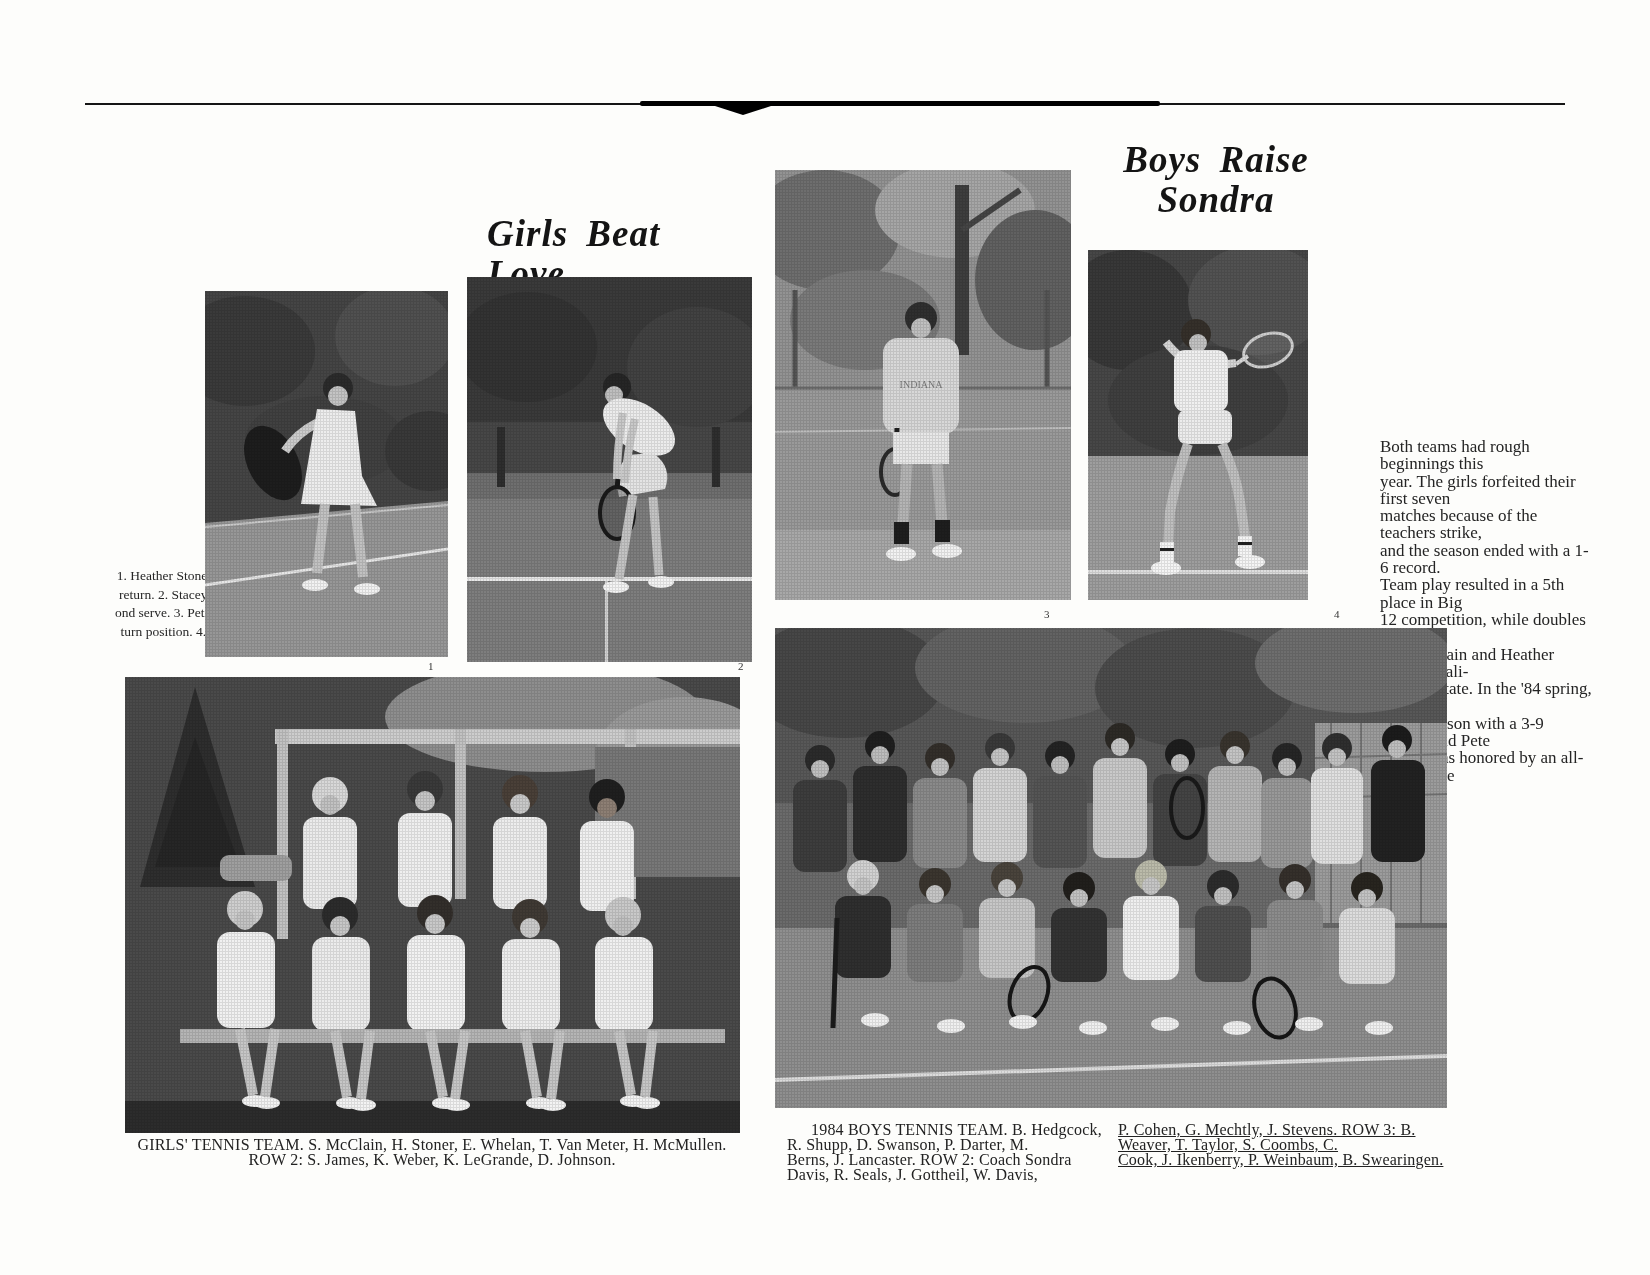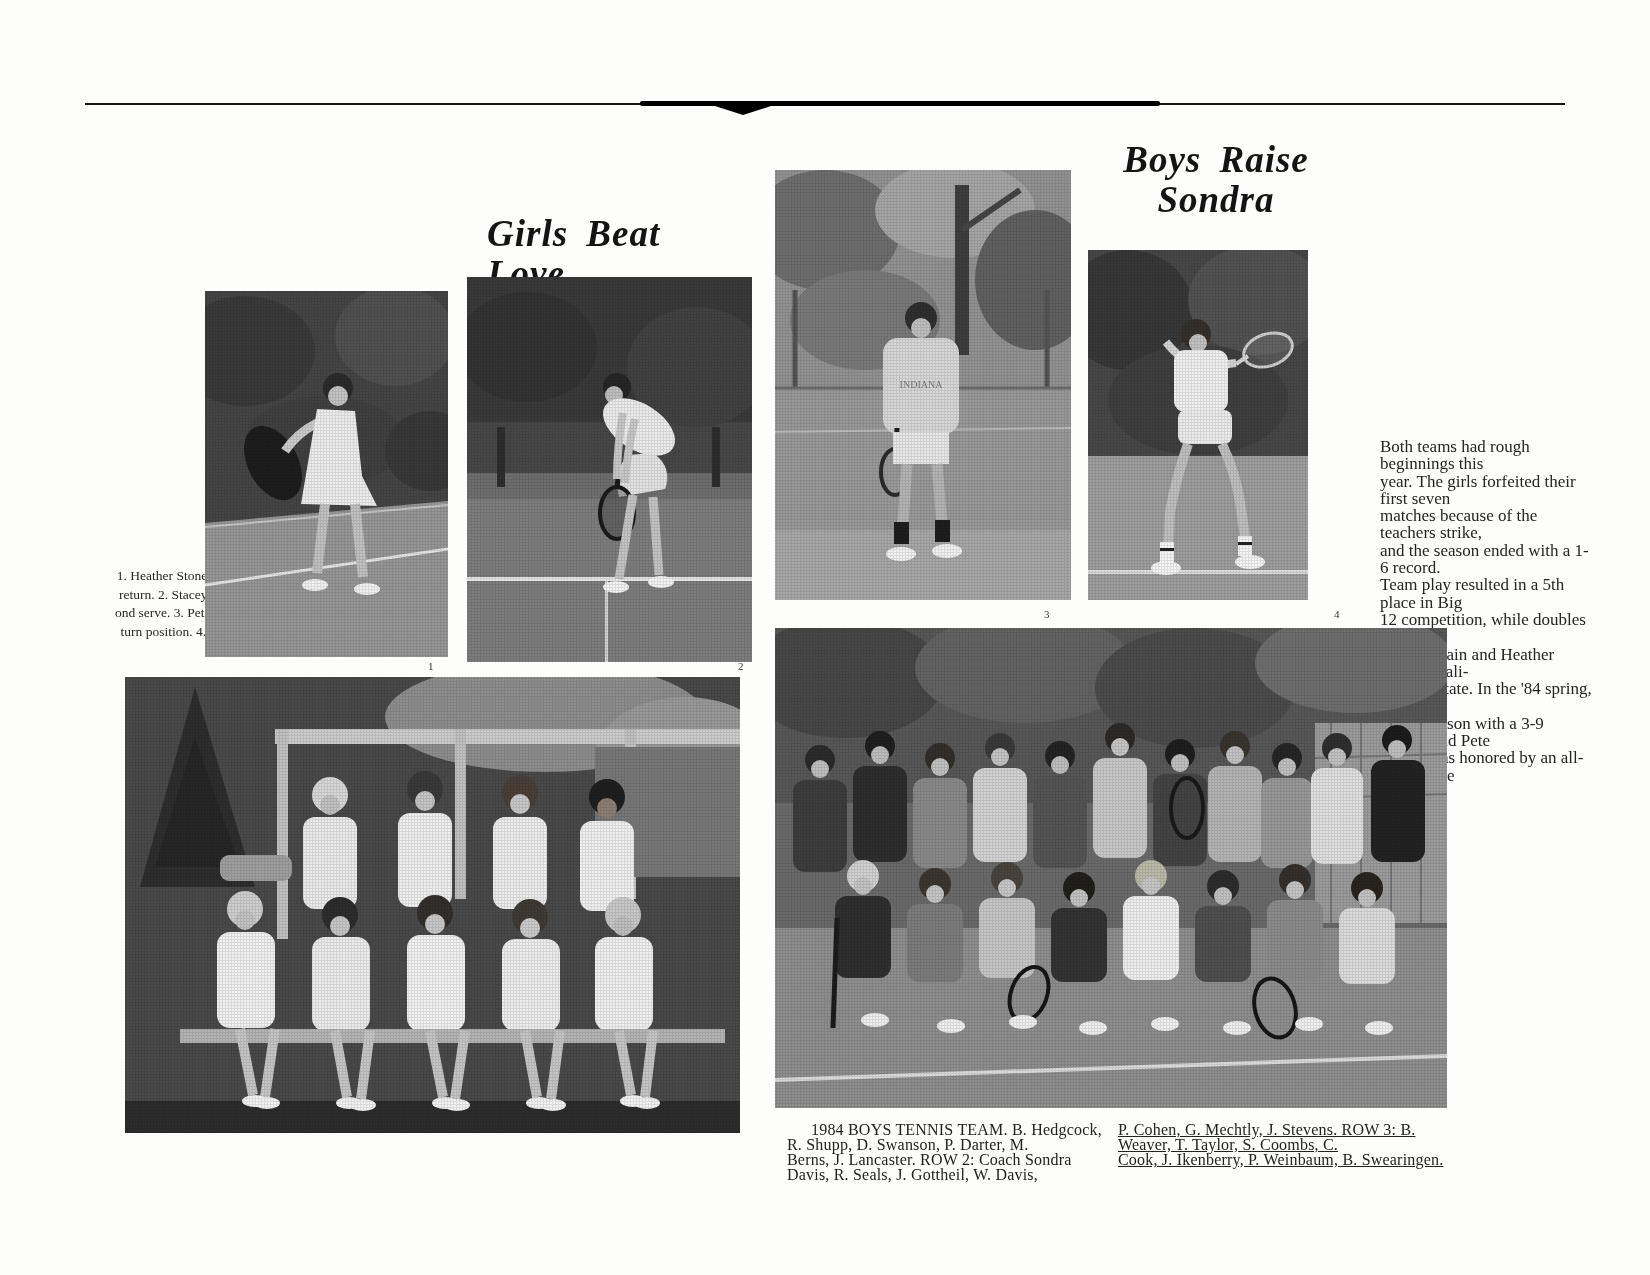--- a/index.html
+++ b/index.html
@@ -163,20 +163,21 @@
           <ellipse cx="238" cy="428" rx="13" ry="6"></ellipse>
         <ellipse cx="320" cy="426" rx="13" ry="6"></ellipse>
           <ellipse cx="332" cy="428" rx="13" ry="6"></ellipse>
         <ellipse cx="414" cy="426" rx="13" ry="6"></ellipse>
           <ellipse cx="428" cy="428" rx="13" ry="6"></ellipse>
         <ellipse cx="508" cy="424" rx="13" ry="6"></ellipse>
           <ellipse cx="522" cy="426" rx="13" ry="6"></ellipse>
       </g>
     </svg>
   </div>
+  <div class="abs team-cap girls-team-cap">GIRLS' TENNIS TEAM. S. McClain, H. Stoner, E. Whelan, T. Van Meter, H. McMullen. ROW 2: S. James, K. Weber, K. LeGrande, D. Johnson.</div>
 
   <div class="abs headline boys-title">
     <div>Boys Raise</div>
     <div>Sondra</div>
   </div>
 
   <div class="photo" style="left:775px;top:170px;width:296px;height:430px;">
     <svg viewBox="0 0 296 430" preserveAspectRatio="none">
       <rect width="296" height="430" fill="#8f8f8f"></rect>
       <rect width="296" height="218" fill="#939393"></rect>

